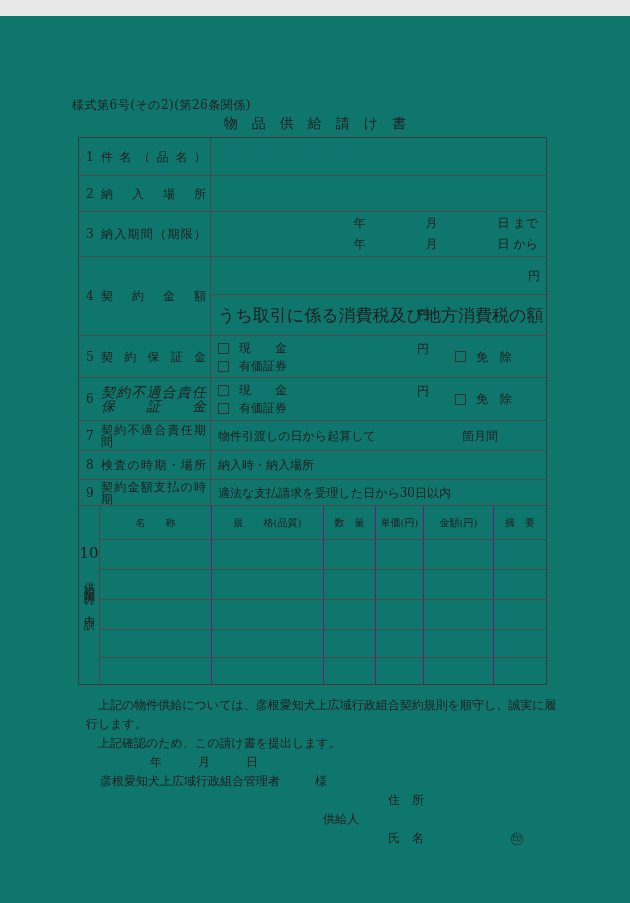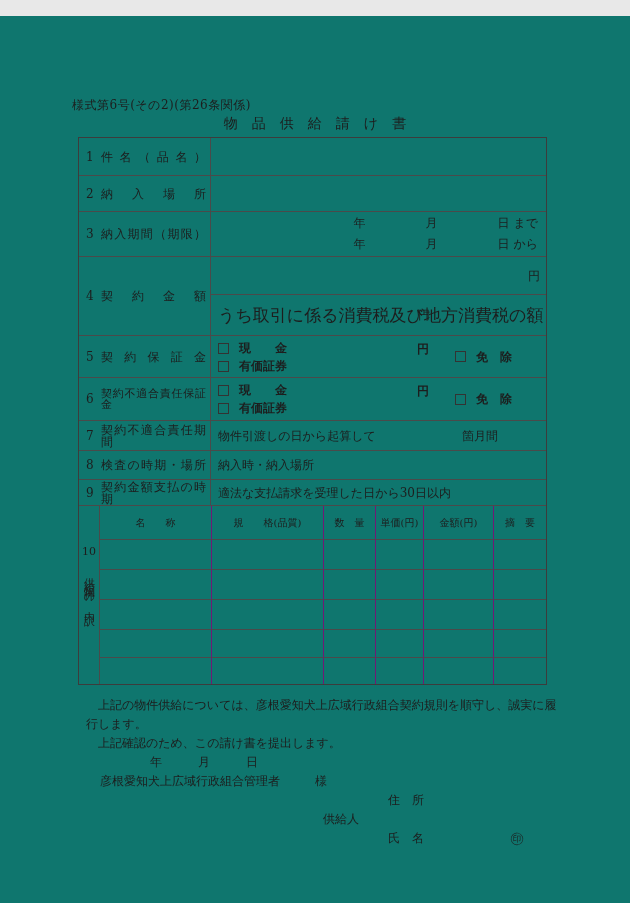--- a/index.html
+++ b/index.html
@@ -34,53 +34,53 @@
   }
   .trow{display:flex;box-sizing:border-box;border-top:1px solid #4a4a4a;}
   .trow:first-child{border-top:none;}
   .lblcell{
     width:132px;flex:0 0 132px;border-right:1px solid #4a4a4a;
     display:flex;align-items:center;box-sizing:border-box;
     padding:2px 4px 2px 7px;
   }
   .lblnum{width:15px;flex:0 0 15px;font-size:12px;}
   .lbltxt{flex:1;text-align:justify;text-align-last:justify;font-size:12px;}
-  .lbltxt.long{font-size:11px;}
+  .lbltxt.long{font-size:14px;font-style:italic;}
   .ccell{
     flex:1;display:flex;align-items:center;box-sizing:border-box;
     padding-left:7px;position:relative;font-size:12px;
   }
   .h37{height:37px}.h36{height:36px}.h45{height:45px}
   .h42{height:42px}.h43{height:43px}.h30{height:30px}
   .h29{height:29px}.h26{height:26px}
   
   .period-cell{flex-direction:column;justify-content:center;align-items:stretch;padding:0 8px 0 7px;}
   .period-line{text-align:right;line-height:21px;white-space:pre;}
   
   .amt-col{flex:1;display:flex;flex-direction:column;}
   .amt-sub{box-sizing:border-box;display:flex;align-items:center;position:relative;padding-left:7px;}
   .amt-sub.a{height:37px;justify-content:flex-end;padding-right:6px;}
   .amt-sub.b{height:41px;border-top:1px solid #4a4a4a;}
   .taxlabel{font-size:17px;}
   .abs-yen{position:absolute;left:207px;}
   
-  .gcell{display:block;padding:3px 0 0 7px;font-weight:bold;}
+  .gcell{display:block;padding:3px 0 0 7px;}
   .opt-line{height:18px;display:flex;align-items:center;white-space:pre;}
   .cb{display:inline-block;width:9px;height:9px;border:1px solid #333;margin-right:10px;flex:0 0 auto;}
   .g-yen{position:absolute;left:206px;top:7px;}
   .g-exempt{position:absolute;left:244px;top:50%;transform:translateY(-50%);display:flex;align-items:center;white-space:pre;}
   
   .suffix-abs{position:absolute;left:251px;}
   
   .r10{display:flex;border-top:1px solid #4a4a4a;}
   .vcell{
     width:21px;flex:0 0 21px;border-right:1px solid #4a4a4a;
     display:flex;flex-direction:column;align-items:center;box-sizing:border-box;
   }
-  .vnum{margin-top:40px;font-size:11px;}
+  .vnum{margin-top:40px;font-size:15px;}
   .vtxt{
     margin-top:12px;writing-mode:vertical-rl;text-orientation:upright;
     font-size:11px;letter-spacing:4px;
   }
   .itable{
     flex:1;display:grid;
     grid-template-columns:111px 112px 52px 48px 70px 1fr;
     grid-template-rows:33px 30px 30px 30px 28px 27px;
   }
   .itable > div{box-sizing:border-box;}

